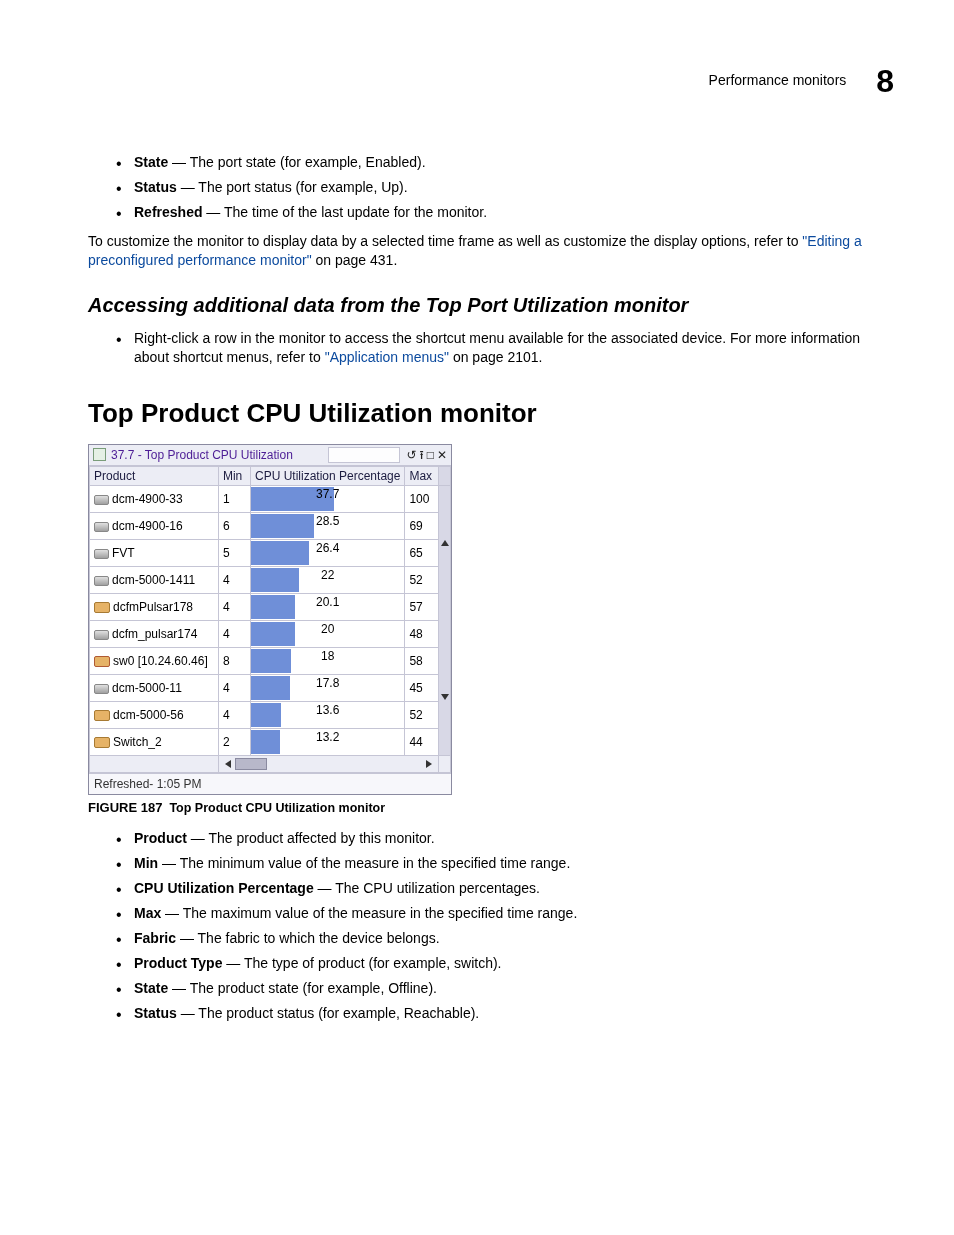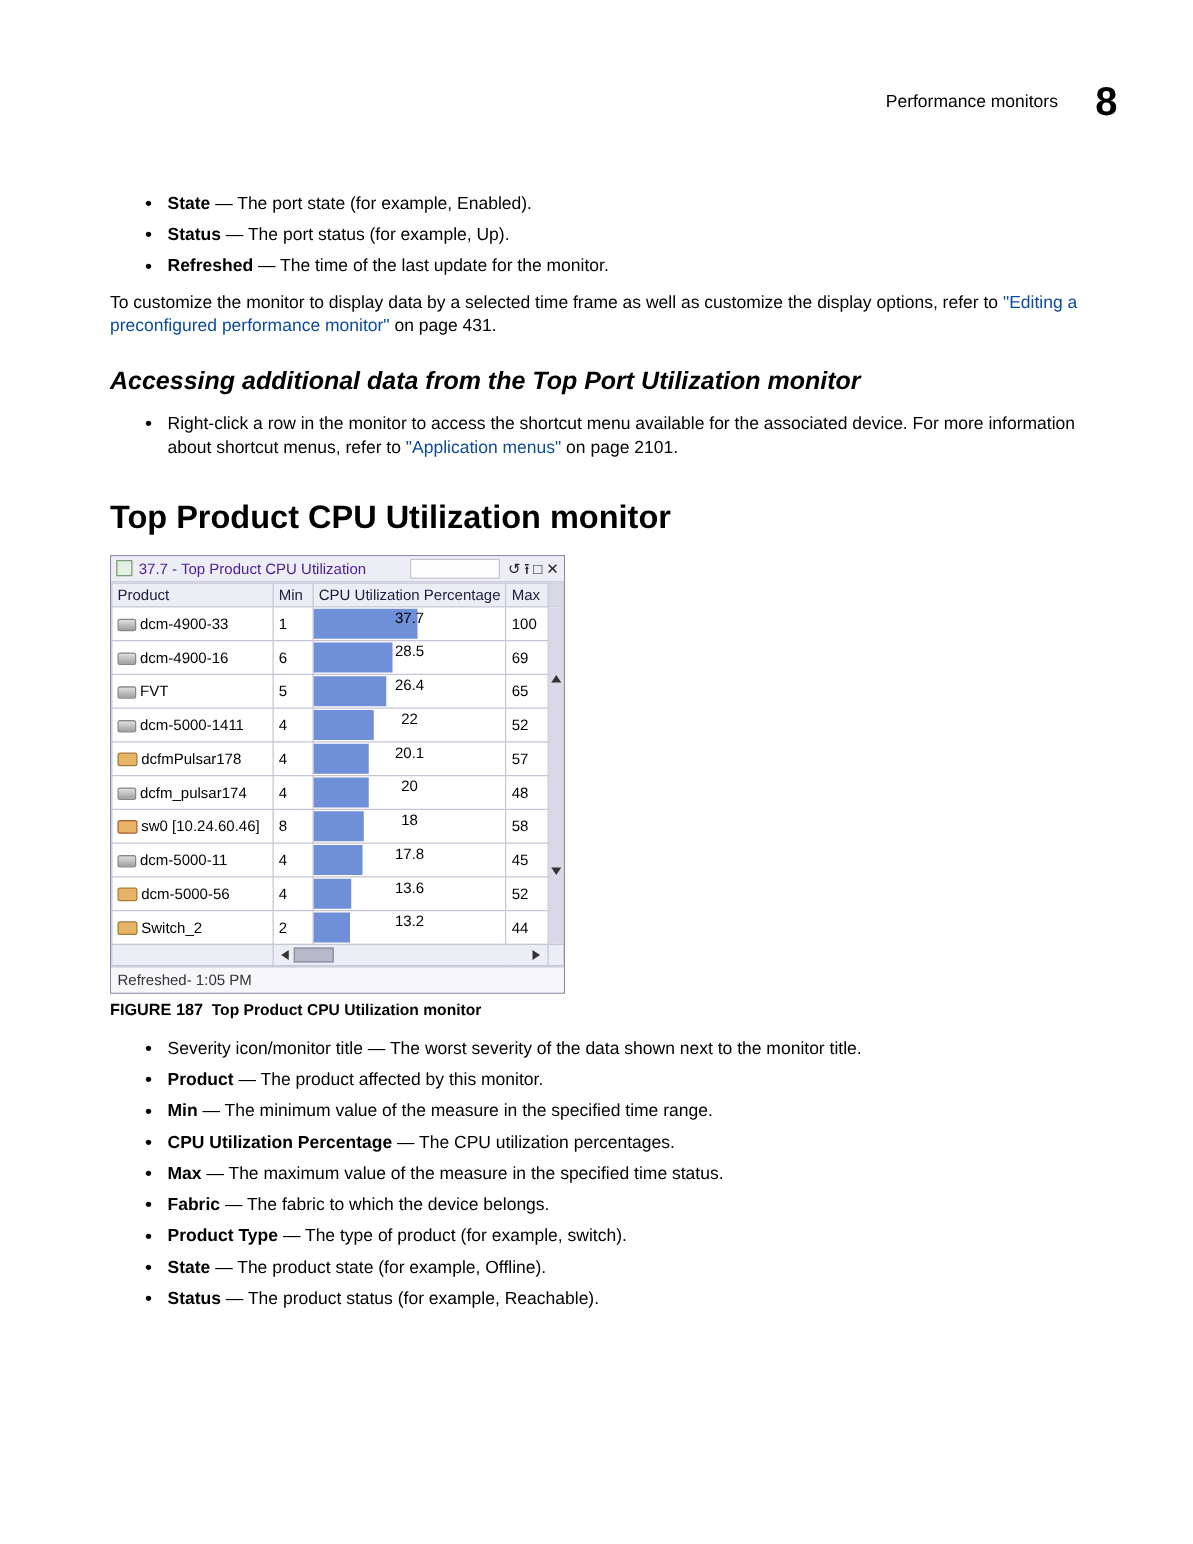--- a/index.html
+++ b/index.html
@@ -315,24 +315,23 @@
   <div class="status">Refreshed- 1:05 PM</div>
 </div>
 
 <p class="fig-caption">
   <span class="fc-label">FIGURE 187</span>&nbsp;
   <span class="fc-title">Top Product CPU Utilization monitor</span>
 </p>
 
 
 <ul class="bul" id="data-bullets">
-      <li><span>Severity icon/monitor title — The worst severity of the data shown next to the monitor title.</span></li>
       <li><span class="bold">Product</span><span> — The product affected by this monitor.</span></li>
       <li><span class="bold">Min</span><span> — The minimum value of the measure in the specified time range.</span></li>
       <li><span class="bold">CPU Utilization Percentage</span><span> — The CPU utilization percentages.</span></li>
-      <li><span class="bold">Max</span><span> — The maximum value of the measure in the specified time status.</span></li>
+      <li><span class="bold">Max</span><span> — The maximum value of the measure in the specified time range.</span></li>
       <li><span class="bold">Fabric</span><span> — The fabric to which the device belongs.</span></li>
       <li><span class="bold">Product Type</span><span> — The type of product (for example, switch).</span></li>
       <li><span class="bold">State</span><span> — The product state (for example, Offline).</span></li>
       <li><span class="bold">Status</span><span> — The product status (for example, Reachable).</span></li>
     </ul>
 
 </div>
 
 </body></html>

